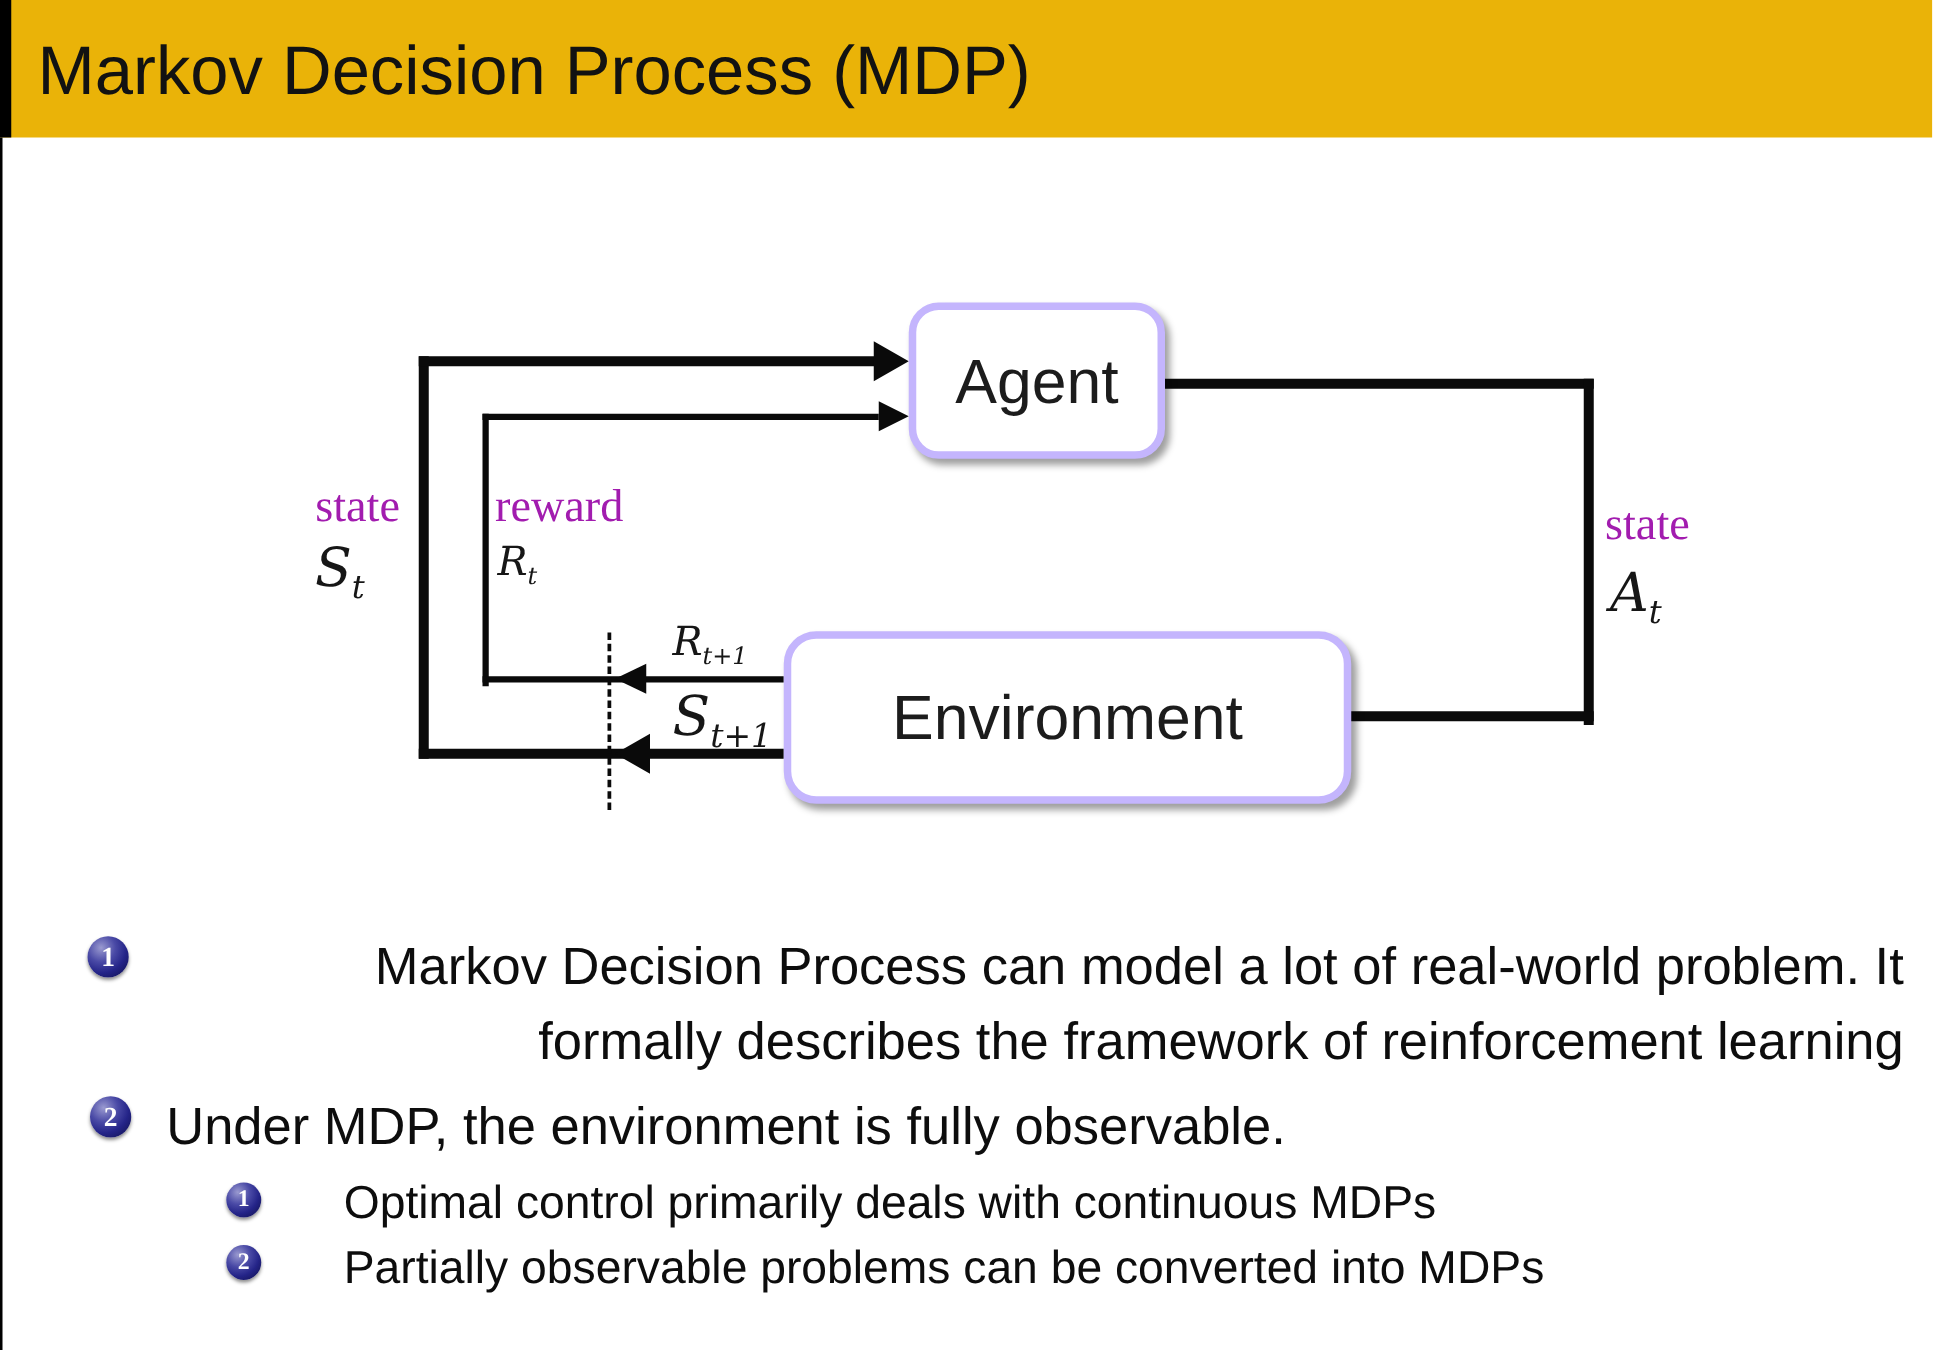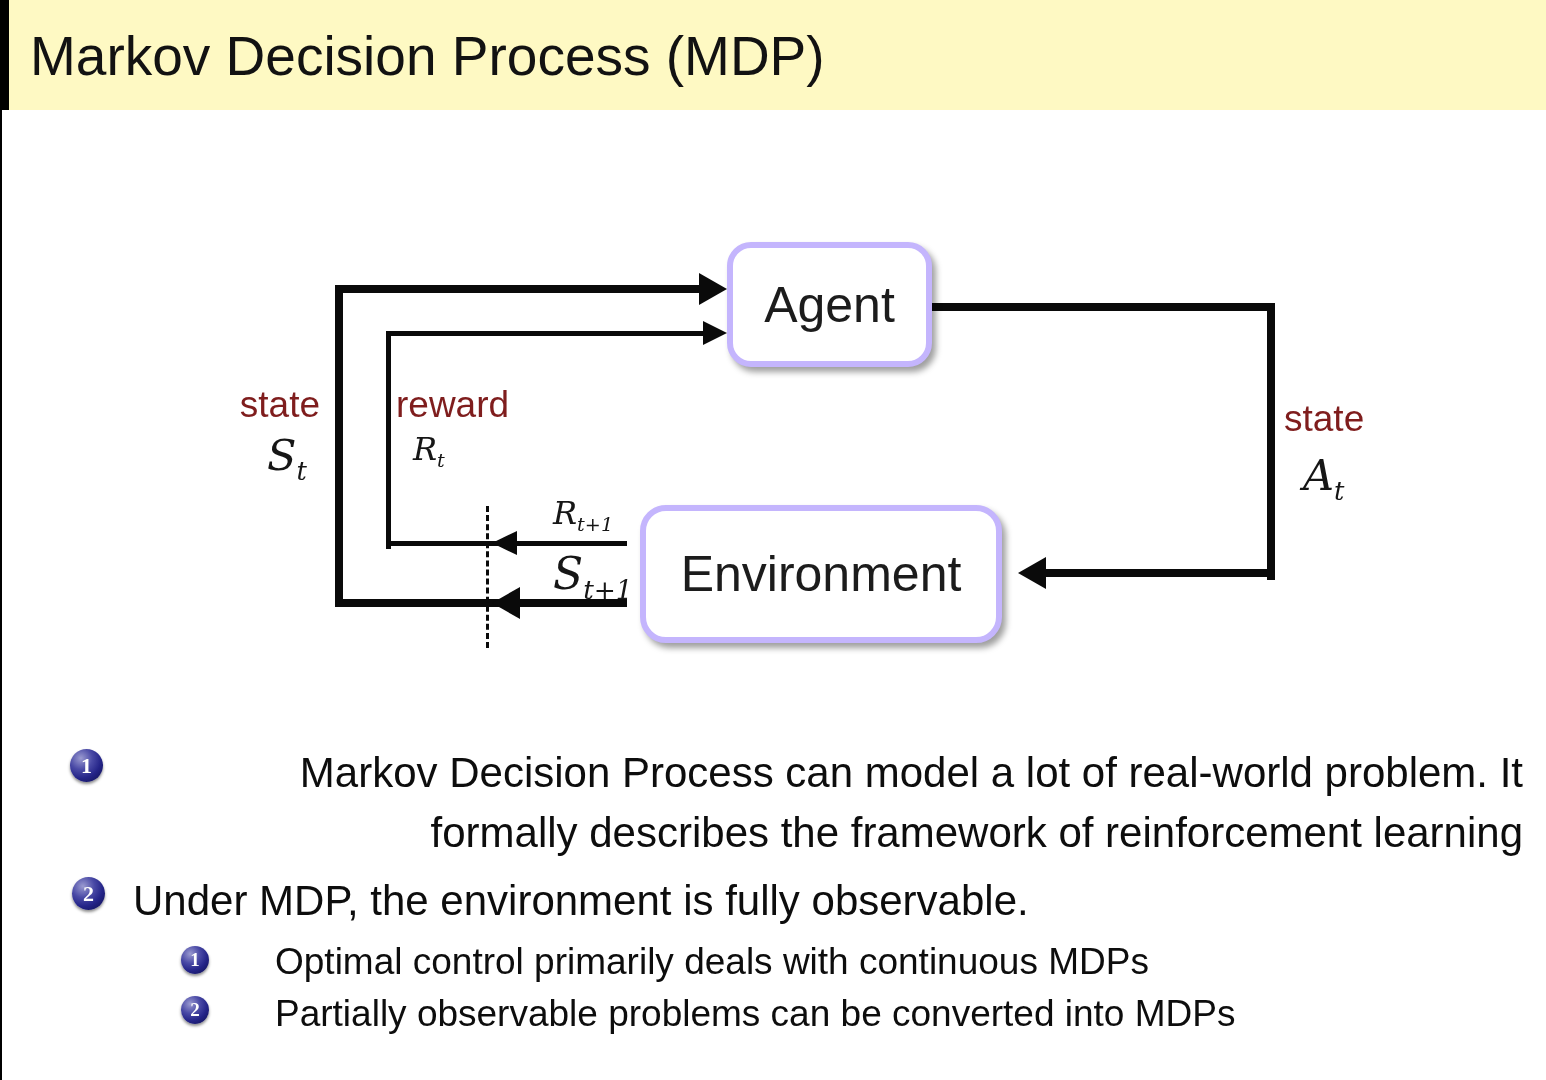--- a/index.html
+++ b/index.html
@@ -1,58 +1,58 @@
 <!DOCTYPE html>
 <html><head>
 <meta charset="utf-8">
 <style>
   html,body{margin:0;padding:0;background:#ffffff;}
   .slide{
     position:relative;width:1546px;height:1080px;overflow:hidden;
     background:#ffffff;font-family:"Liberation Sans",sans-serif;color:#141414;
   }
   
-  .titlebar{position:absolute;left:0;top:0;width:1546px;height:110px;background:#fef9c3;}
+  .titlebar{position:absolute;left:0;top:0;width:1546px;height:110px;background:#eab308;}
   .edge-thick{position:absolute;left:0;top:0;width:9px;height:110px;background:#000;}
   .edge-thin{position:absolute;left:0;top:110px;width:2px;height:970px;background:#000;}
   .title-text{
     position:absolute;left:30px;top:0;height:110px;line-height:112px;
     font-size:55px;color:#121212;letter-spacing:0px;white-space:nowrap;
   }
   
   .node{
     position:absolute;box-sizing:border-box;background:#ffffff;
     border:6px solid #c4b5fd;display:flex;align-items:center;justify-content:center;
     box-shadow:4px 5px 6px rgba(0,0,0,0.38);
   }
   .node-agent{left:727px;top:242px;width:205px;height:125px;border-radius:24px;}
-  .node-env{left:640px;top:505px;width:362px;height:138px;border-radius:26px;justify-content:center;}
+  .node-env{left:627px;top:505px;width:454px;height:138px;border-radius:26px;justify-content:center;}
   .node-label{font-size:50px;color:#1c1c1c;}
   .ln{position:absolute;background:#0a0a0a;}
   .ln-state-v{left:335px;top:285px;width:8px;height:322px;}
   .ln-state-htop{left:335px;top:285px;width:366px;height:8px;}
   .ln-reward-v{left:386px;top:331px;width:5px;height:218px;}
   .ln-reward-htop{left:386px;top:331px;width:317px;height:5px;}
   .ln-reward-hbot{left:386px;top:541px;width:241px;height:5px;}
   .ln-state-hbot{left:335px;top:599px;width:292px;height:8px;}
   .ln-action-htop{left:932px;top:303px;width:343px;height:8px;}
   .ln-action-v{left:1267px;top:303px;width:8px;height:277px;}
   .ln-action-hbot{left:1046px;top:569px;width:229px;height:8px;}
   .arr{position:absolute;width:0;height:0;}
   .arr-state-in{left:699px;top:273px;border-left:28px solid #0a0a0a;border-top:16px solid transparent;border-bottom:16px solid transparent;}
   .arr-reward-in{left:703px;top:321px;border-left:24px solid #0a0a0a;border-top:12px solid transparent;border-bottom:12px solid transparent;}
   .arr-reward-out{left:492px;top:531px;border-right:25px solid #0a0a0a;border-top:12px solid transparent;border-bottom:12px solid transparent;}
   .arr-state-out{left:492px;top:587px;border-right:28px solid #0a0a0a;border-top:16px solid transparent;border-bottom:16px solid transparent;}
   .arr-action-in{left:1018px;top:557px;border-right:28px solid #0a0a0a;border-top:16px solid transparent;border-bottom:16px solid transparent;}
   .dashed-line{position:absolute;left:486px;top:506px;width:0;height:142px;border-left:3px dashed #0a0a0a;}
-  .edge-label{position:absolute;font-size:37px;color:#7f1d1d;white-space:nowrap;}
+  .edge-label{position:absolute;font-size:37px;color:#a21caf;white-space:nowrap;font-family:Liberation Serif, serif;}
   .lbl-state{left:200px;top:384px;width:120px;text-align:right;}
   .lbl-reward{left:396px;top:384px;}
   .lbl-action{left:1284px;top:398px;}
-  .math{position:absolute;font-family:"DejaVu Serif",serif;font-style:italic;color:#161616;white-space:nowrap;margin-left:15px;}
+  .math{position:absolute;font-family:"DejaVu Serif",serif;font-style:italic;color:#161616;white-space:nowrap;}
   .math sub{font-size:0.60em;font-style:italic;line-height:0;}
   .m-state{left:252px;top:430px;font-size:43px;}
   .m-reward{left:398px;top:430px;font-size:32px;}
   .m-action{left:1288px;top:450px;font-size:43px;}
   .m-next-reward{left:538px;top:494px;font-size:32px;}
   .m-next-state{left:538px;top:548px;font-size:44px;}
   
   .badge{
     position:absolute;border-radius:50%;color:#ffffff;text-align:center;
     background:radial-gradient(circle at 33% 28%, #9a9ad0 0%, #4a4aa6 35%, #242488 62%, #0e0e46 100%);

